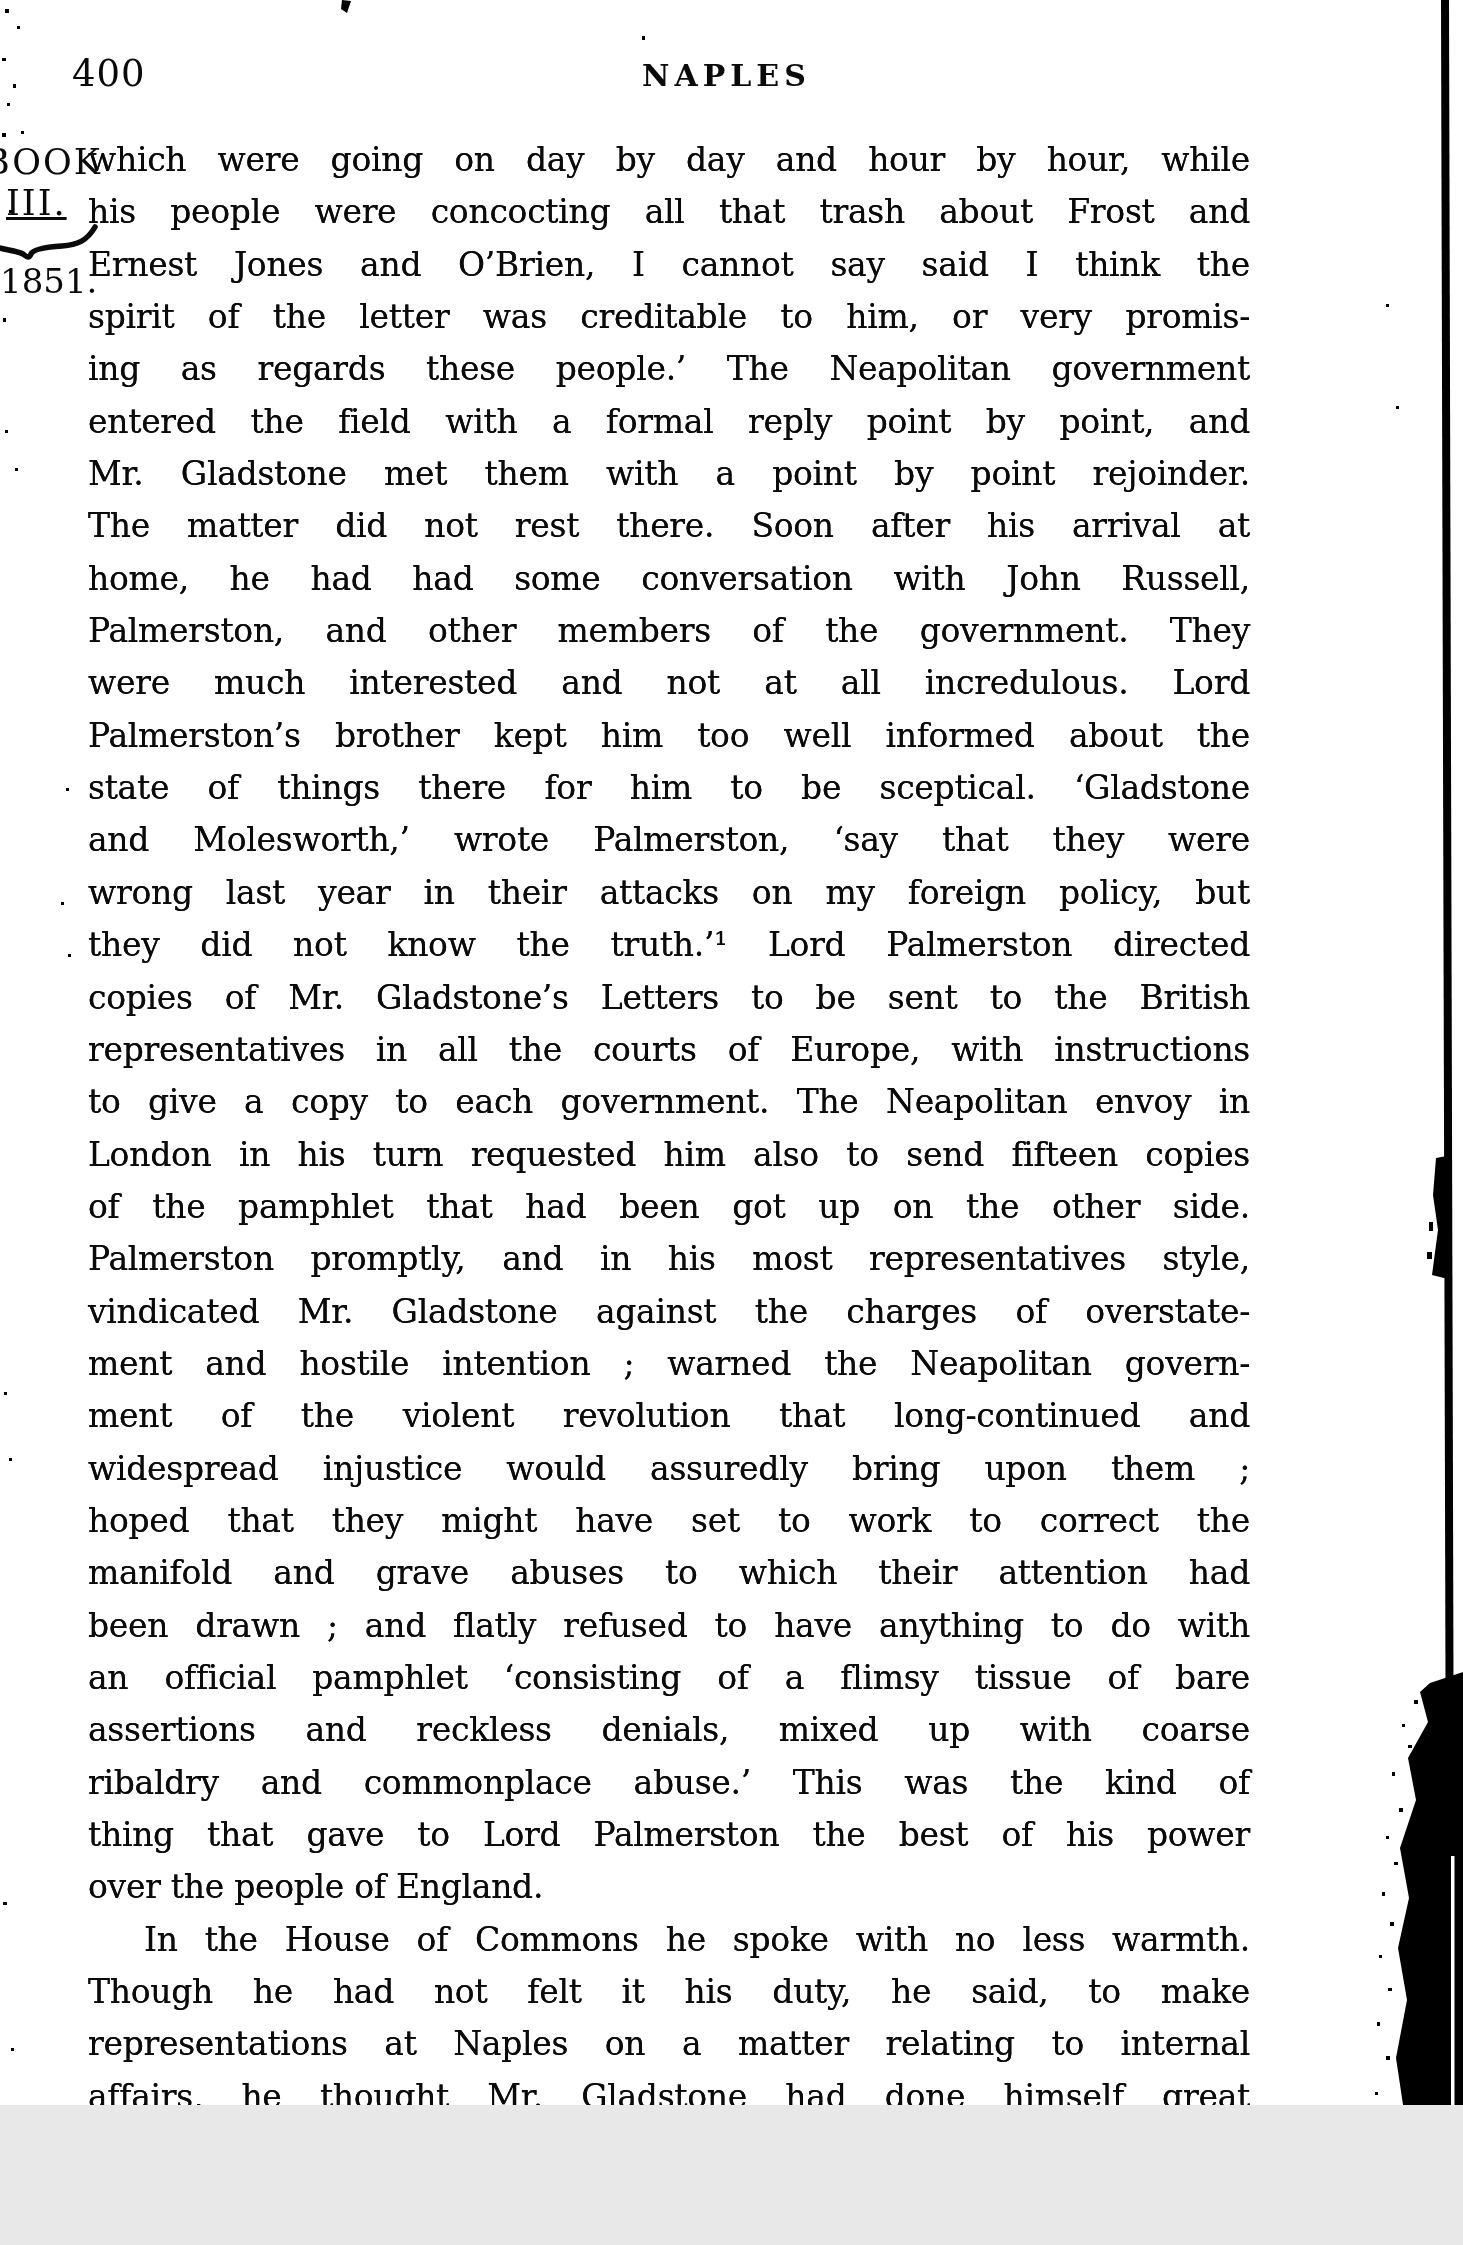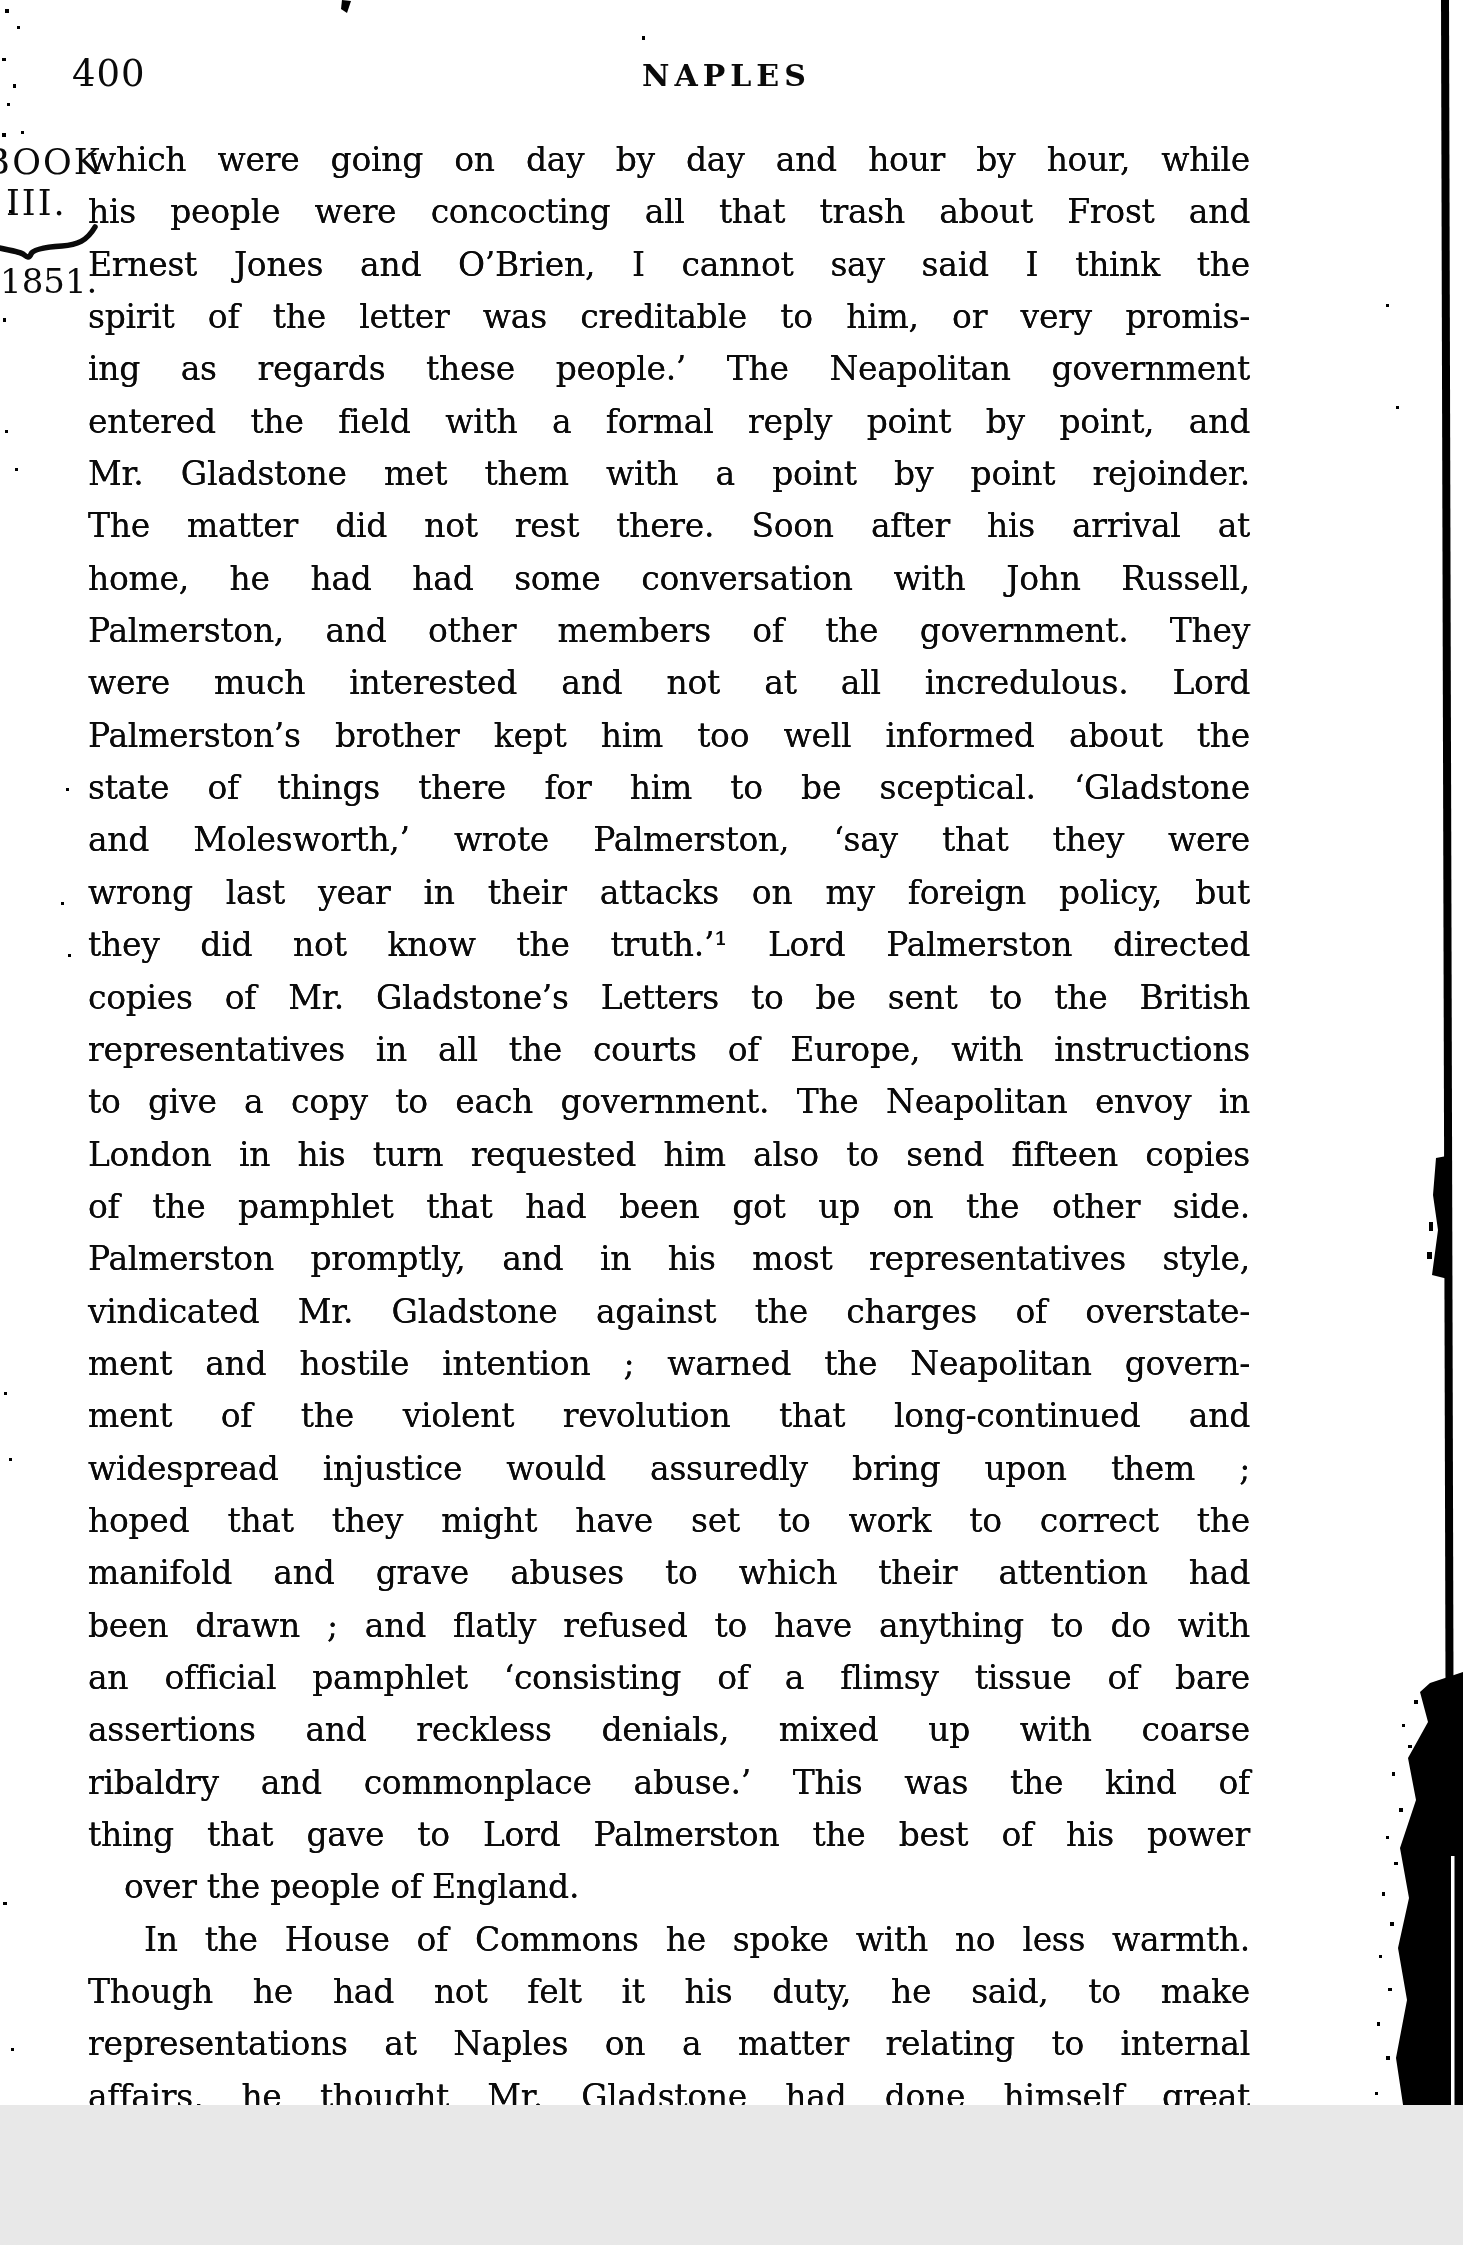--- a/index.html
+++ b/index.html
@@ -18,40 +18,40 @@
   .runhead{
     position:absolute;left:642px;top:58px;
     font-size:30px;letter-spacing:5px;font-weight:bold;text-align:right;
   }
   .margin-book{
     position:absolute;left:-16px;top:142px;
     font-size:35px;letter-spacing:2px;
   }
   .margin-iii{
     position:absolute;left:6px;top:183px;
-    font-size:35px;letter-spacing:2px;
+    font-size:35px;letter-spacing:2px;text-decoration:underline;
   }
   .margin-brace{
     position:absolute;left:-8px;top:224px;width:112px;height:42px;
   }
   .margin-year{
     position:absolute;left:0px;top:261px;
     font-size:34px;
   }
   .body-text{
     position:absolute;left:88px;top:134px;width:1162px;
     font-size:33px;letter-spacing:-0.3px;
     text-shadow:0 0 0.5px rgba(0,0,0,0.85);
   }
   .line{
     height:52.35px;line-height:52.35px;
     text-align:justify;text-align-last:justify;
     white-space:nowrap;
   }
-  .line.end{text-align-last:left;margin-left:36px;}
+  .line.end{text-align-last:left;}
   .line.indent{padding-left:56px;}
   .footnote{
     position:absolute;left:266px;top:2138px;
     font-size:27px;letter-spacing:0.2px;
     text-shadow:0 0 0.5px rgba(0,0,0,0.85);
   }
   .footnote sup{font-size:19px;vertical-align:super;line-height:0;}
   .footnote i{}
   .artifacts{position:absolute;left:0;top:0;width:1463px;height:2245px;pointer-events:none;}
 </style>

